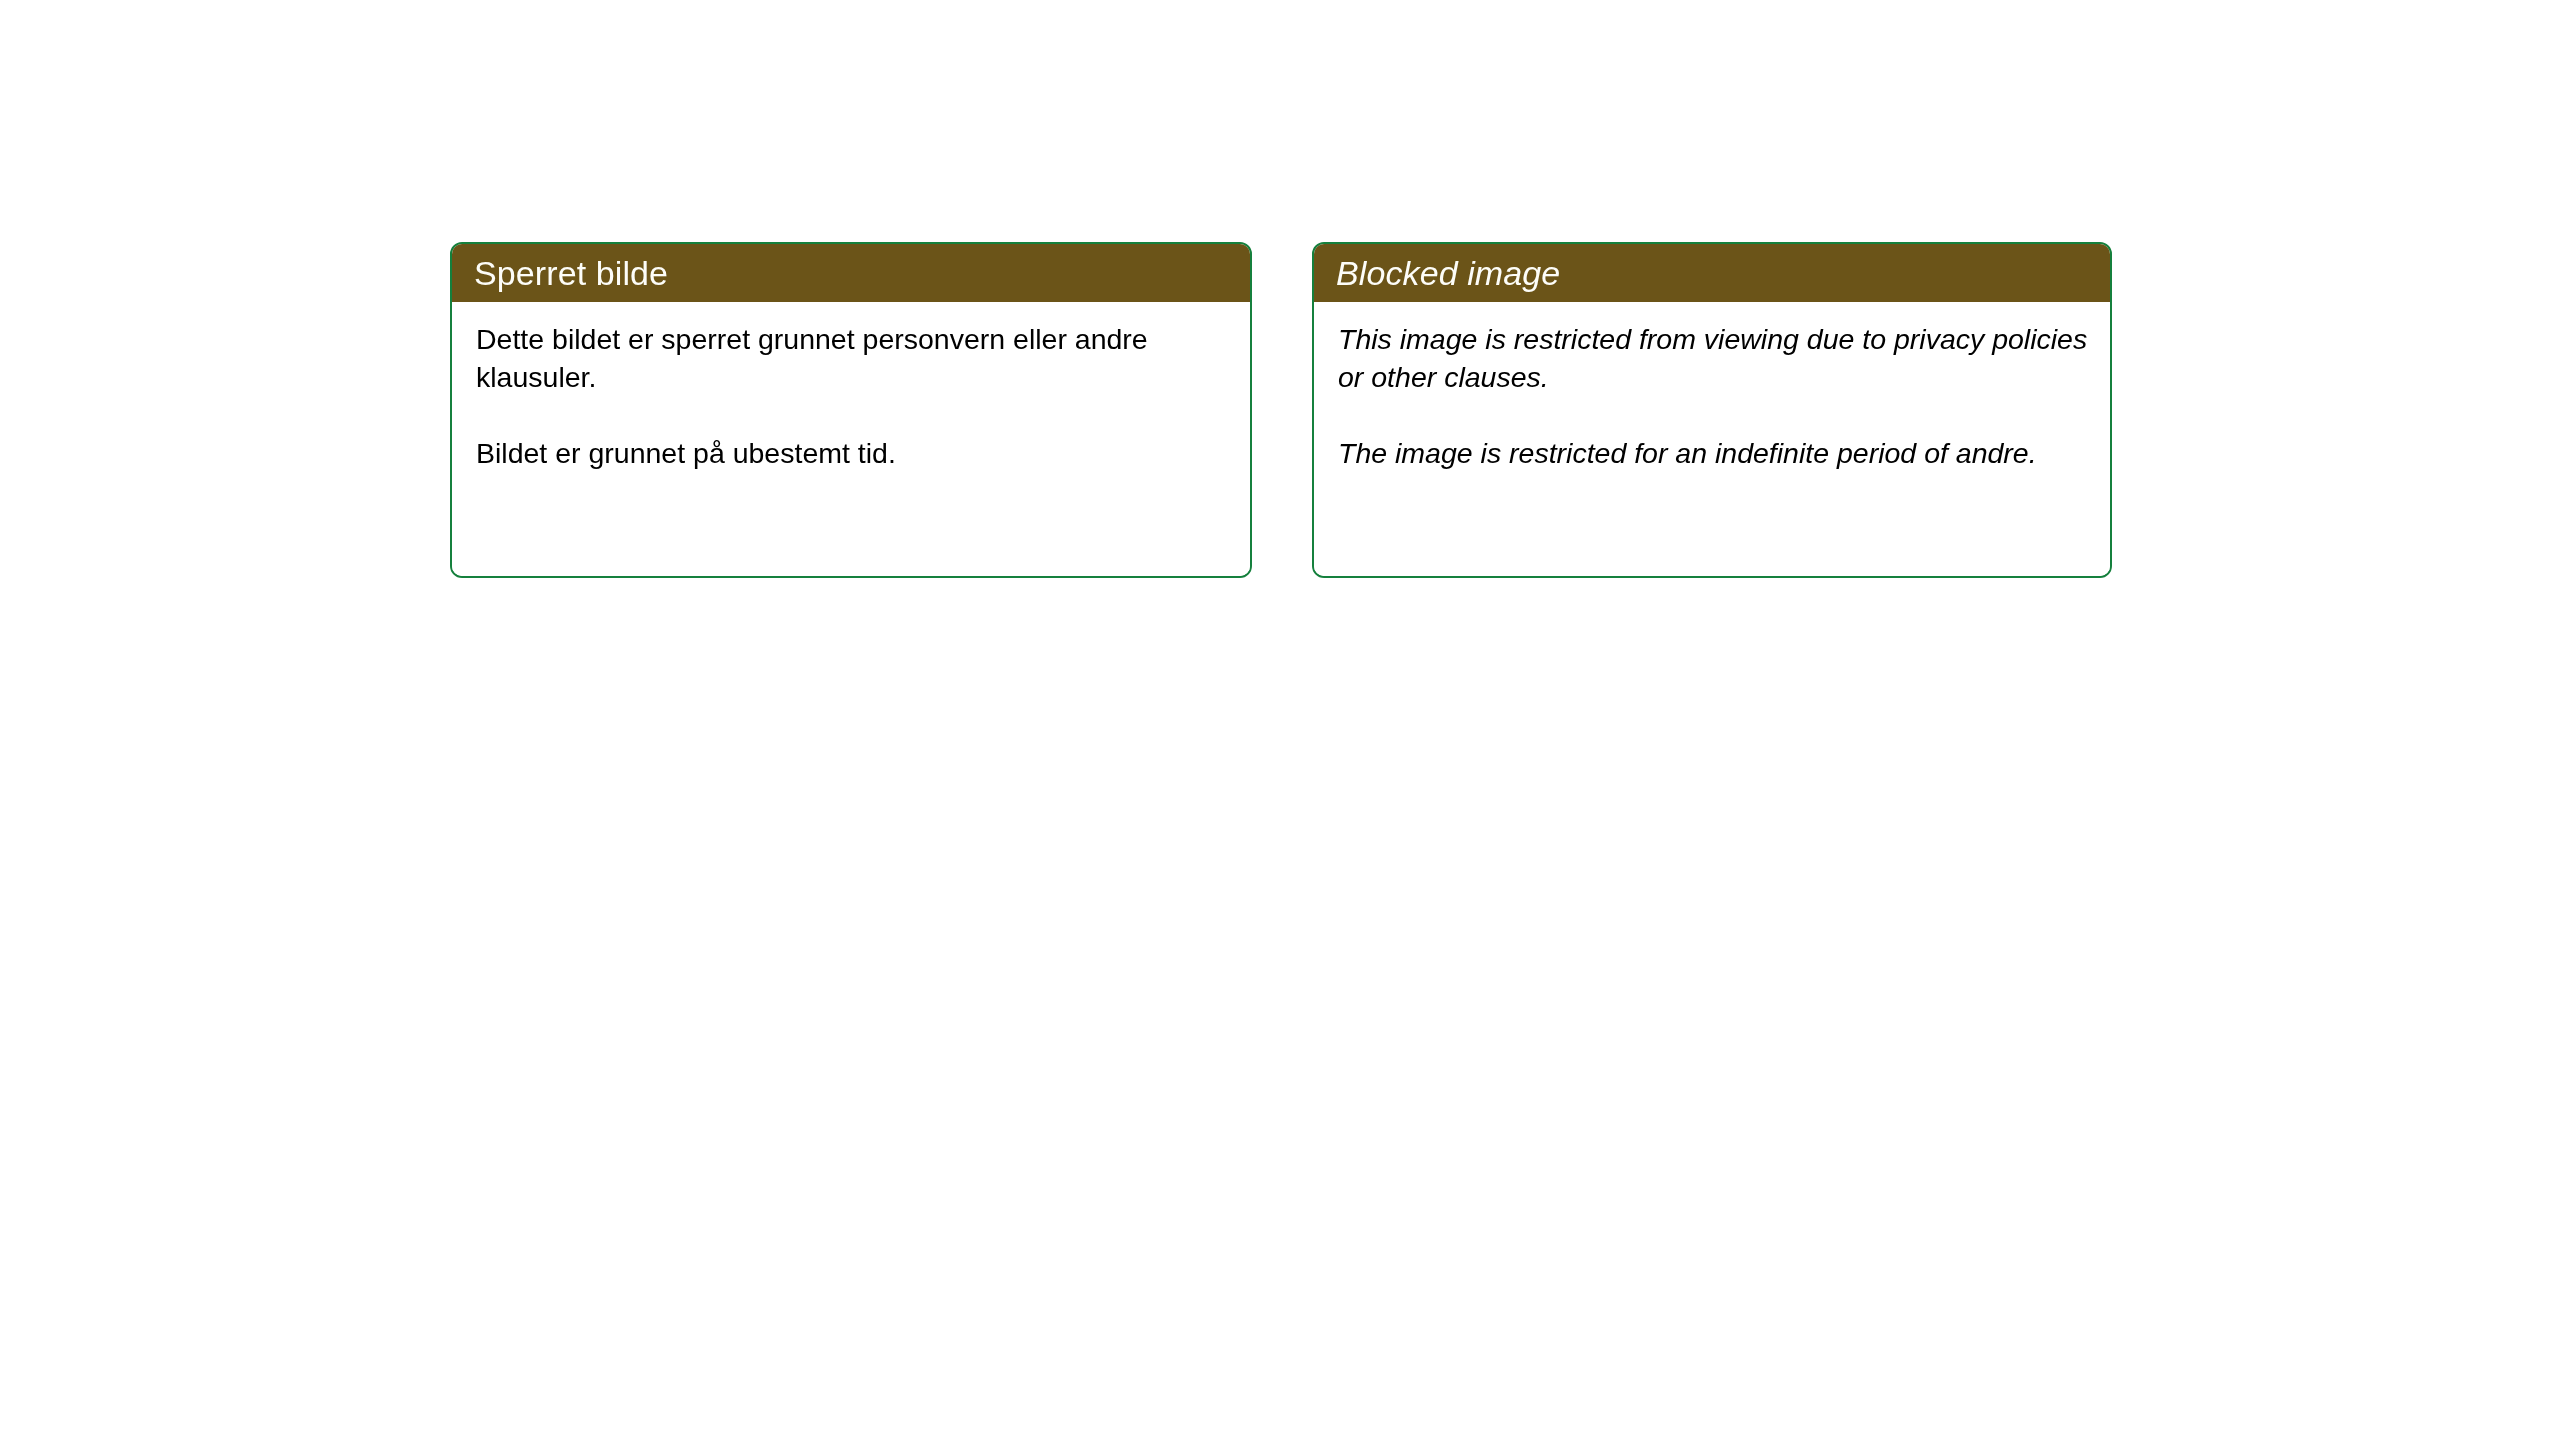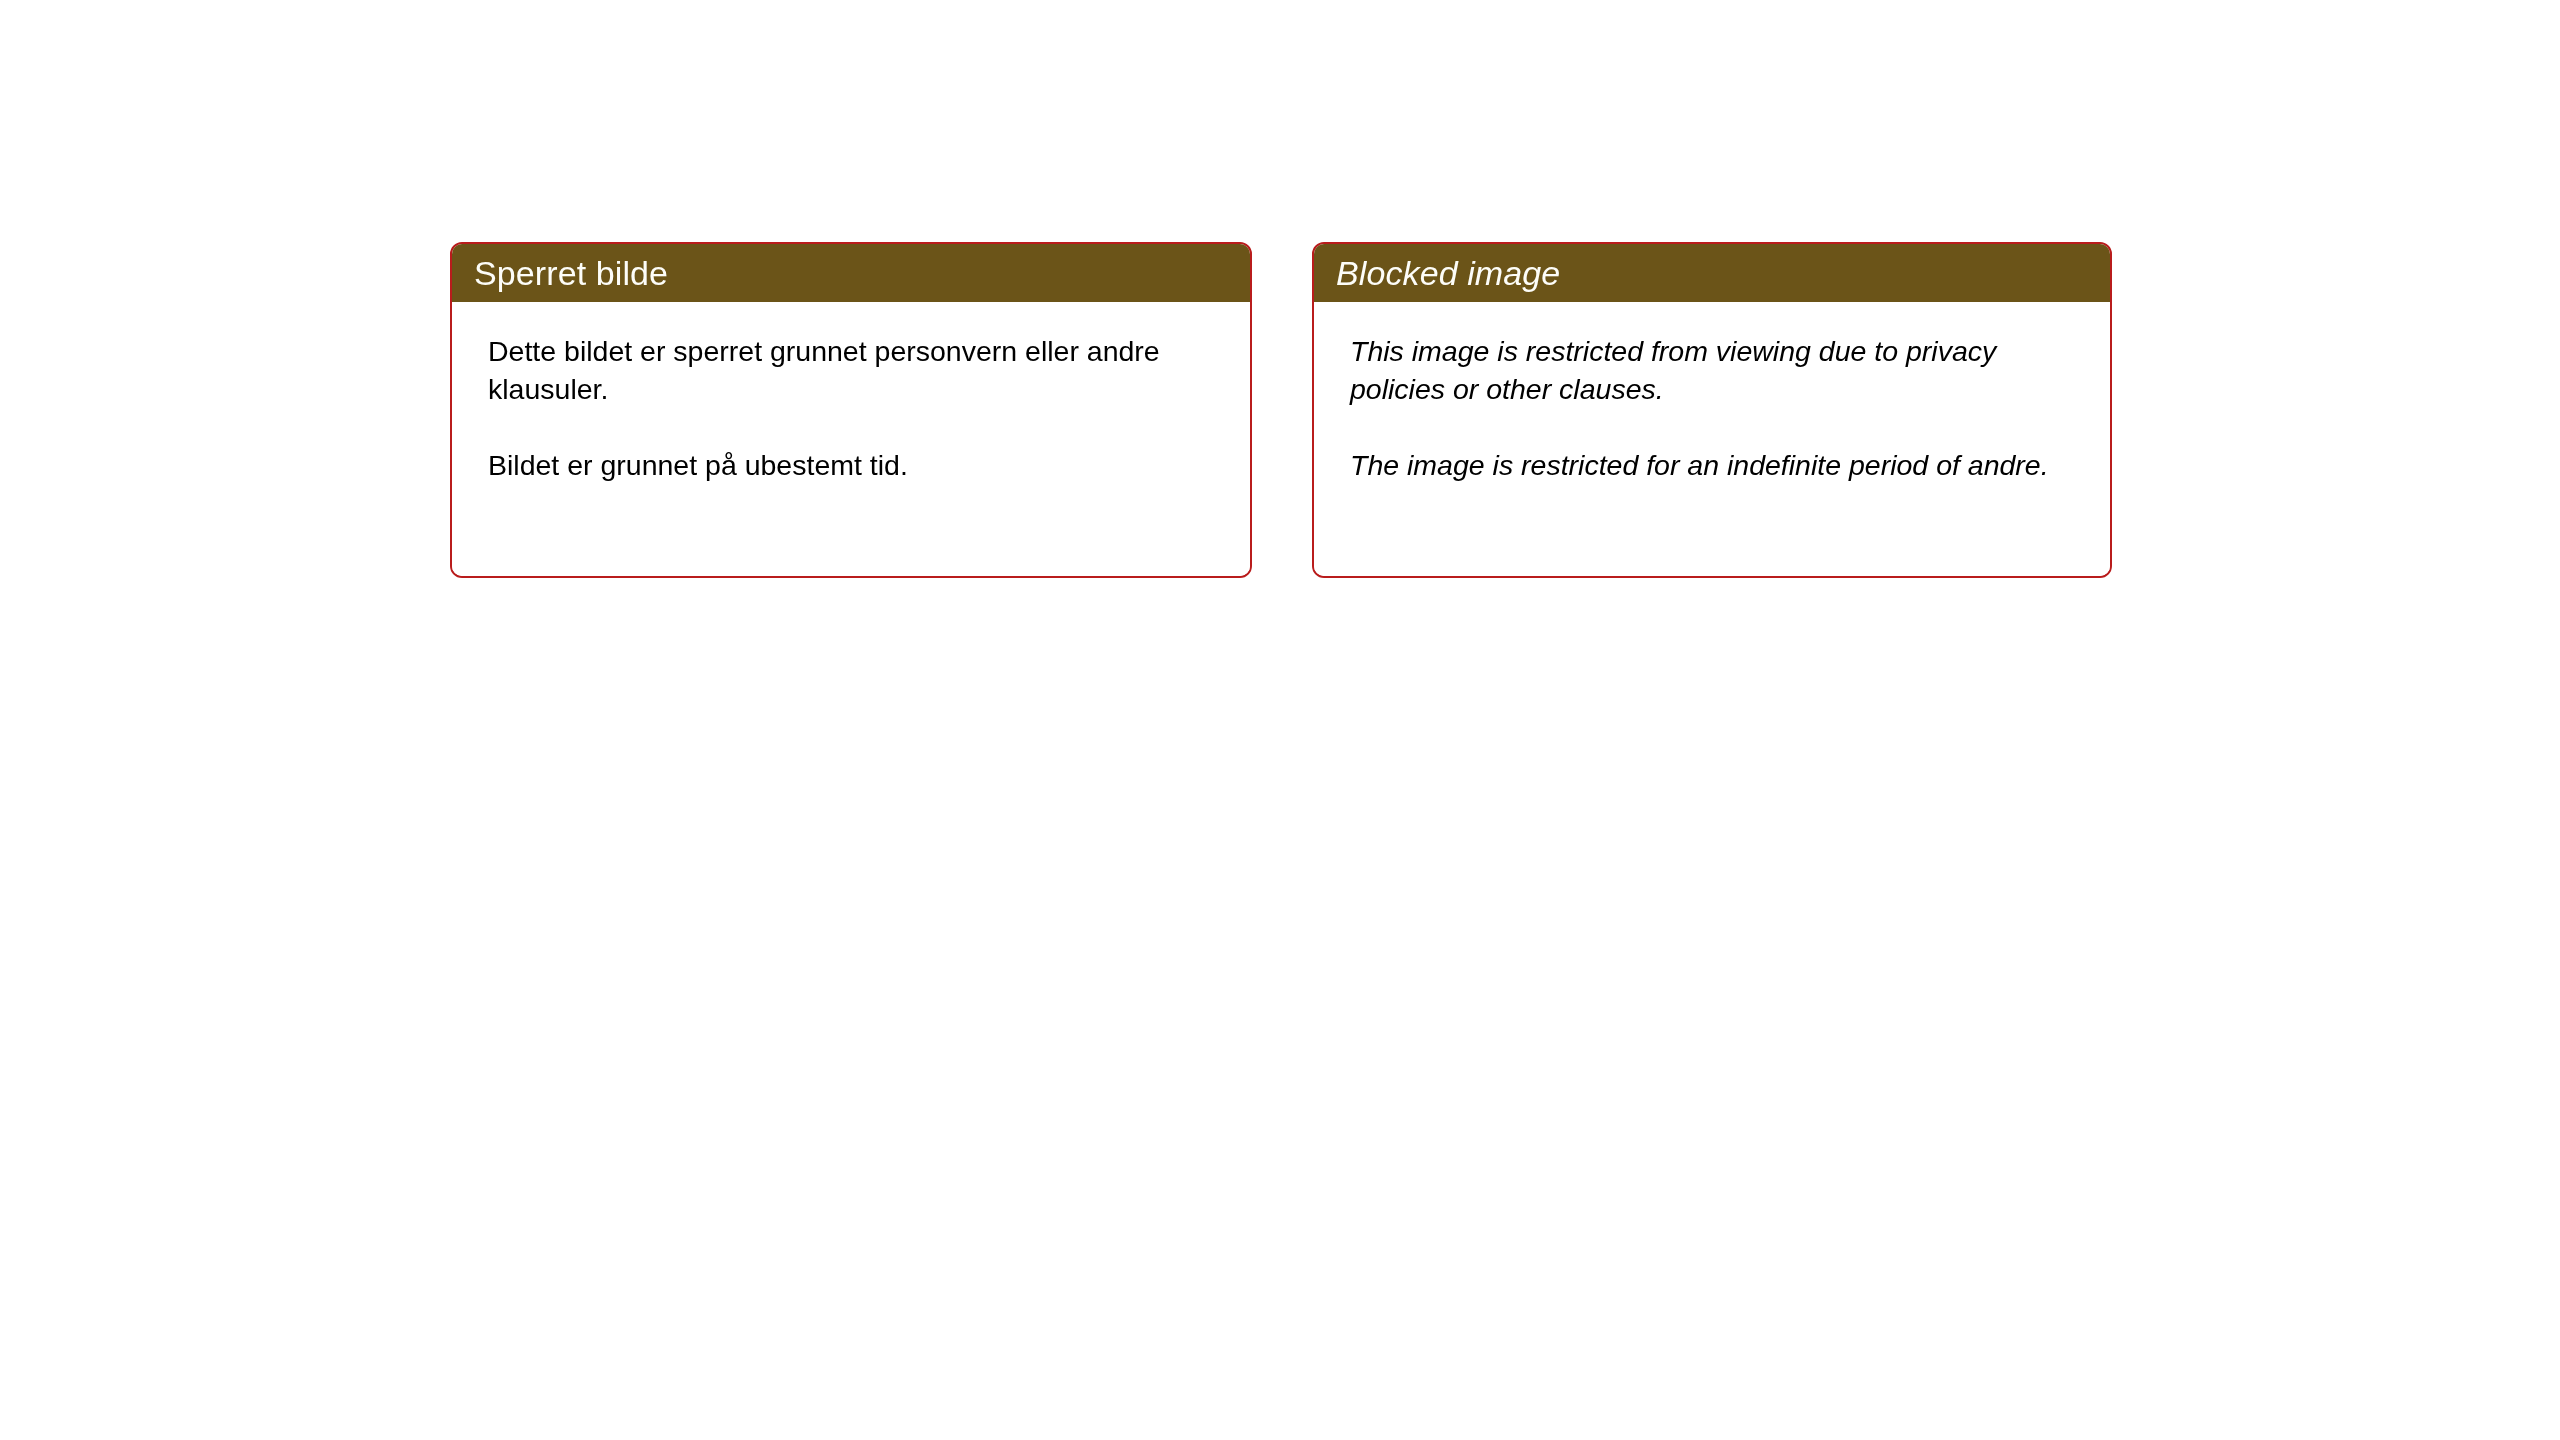--- a/index.html
+++ b/index.html
@@ -22,21 +22,21 @@
     height: 1440px;
   }
 
   
   .notice-card {
     position: absolute;
     top: 242px;
     height: 336px;
     box-sizing: border-box;
     background: #ffffff;
-    border: 2px solid #b91c1c;
+    border: 2px solid #15803d;
     border-radius: 12px;
     overflow: hidden;
   }
 
   #card-blocked-no  { left: 450px;  width: 802px; }
   #card-blocked-en  { left: 1312px; width: 800px; font-style: italic; }
 
   
   .card-header {
     box-sizing: border-box;
@@ -64,21 +64,21 @@
     background: #ffffff;
     height: 274px;
   }
 
   .card-paragraph {
     color: #000000;
     font-family: "Liberation Sans", sans-serif;
     font-size: 28.5px;
     font-weight: 400;
     line-height: 38px;
-    margin: 12px;
+    margin: 0;
   }
 
   .card-paragraph + .card-paragraph {
     margin-top: 38px;
   }
 </style>
 </head>
 <body>
 
 <div id="stage">

